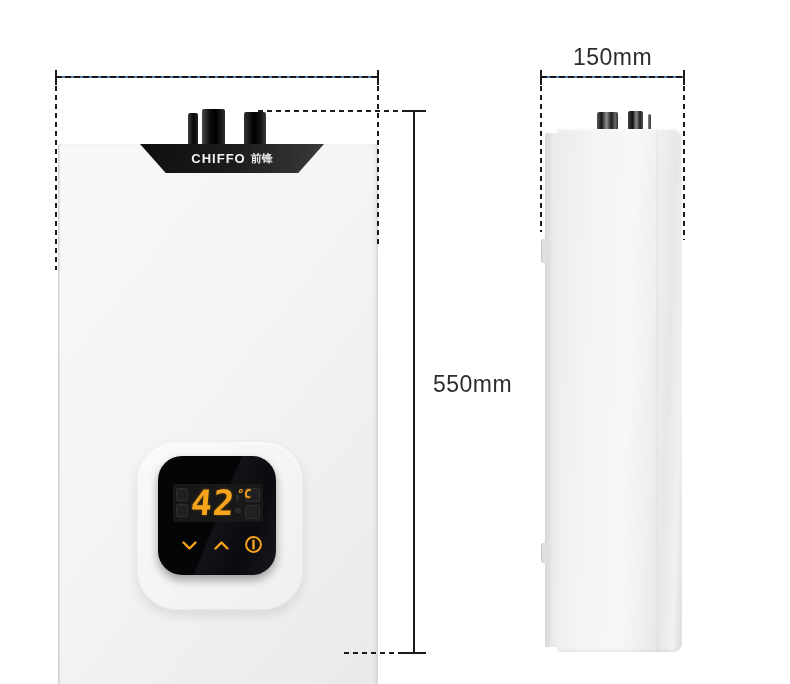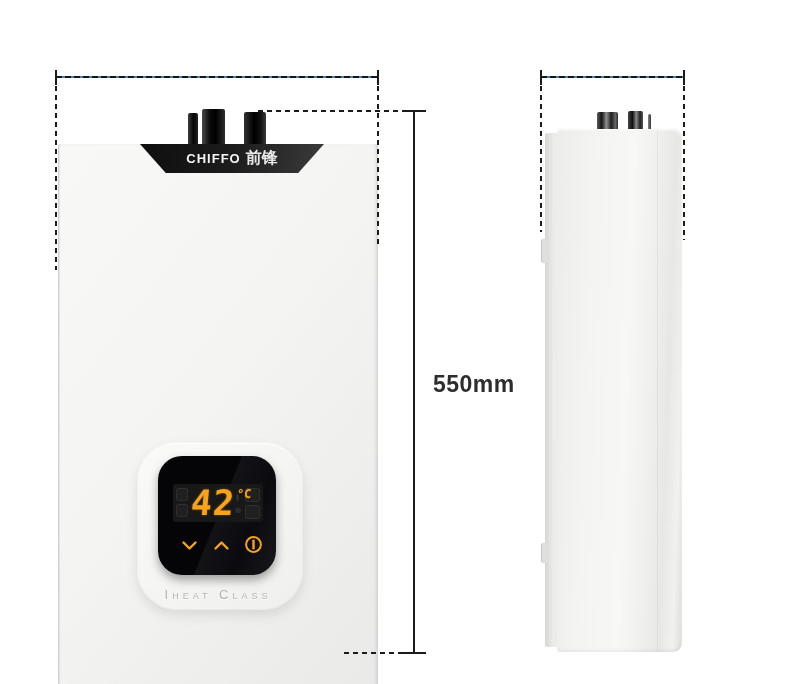--- a/index.html
+++ b/index.html
@@ -43,21 +43,21 @@
     background:linear-gradient(90deg,#4a4a4a 0%,#0a0a0a 35%,#000 60%,#2e2e2e 100%);}
   .pipe-f3{left:244px;top:112px;width:22px;height:35px;
     background:linear-gradient(90deg,#333 0%,#000 45%,#111 75%,#3a3a3a 100%);}
   .brand-band{
     position:absolute;left:82px;top:0;width:184px;height:29px;
     background:linear-gradient(100deg,#0e0e0e 0%,#1c1c1c 50%,#3b3b3b 100%);
     clip-path:polygon(0 0,100% 0,86% 100%,14% 100%);
     display:flex;align-items:center;justify-content:center;gap:5px;
   }
   .brand-latin{color:#f4f4f4;font-size:13px;font-weight:bold;letter-spacing:1px;}
-  .brand-cjk{color:#e9e9e9;font-size:16px;font-weight:bold;}
+  .brand-cjk{color:#e9e9e9;font-size:11px;font-weight:bold;}
   .panel-bezel{
     position:absolute;left:79px;top:298px;width:166px;height:168px;border-radius:40px;
     background:linear-gradient(135deg,#fafaf9, #efefee);
     box-shadow:0 5px 12px rgba(0,0,0,0.10), inset 0 0 0 1px rgba(0,0,0,0.03),
                inset 0 2px 2px rgba(255,255,255,0.9);
   }
   .screen{
     position:absolute;left:21px;top:14px;width:118px;height:119px;border-radius:24px;
     background:linear-gradient(112deg,#050507 50%,#121217 51%,#0b0b0f 74%,#17171d 100%);
     box-shadow:0 5px 10px rgba(0,0,0,0.35);
@@ -164,21 +164,20 @@
           </span>
           <span class="btn btn-power">
             <svg width="19" height="19" viewBox="0 0 19 19">
               <circle cx="9.5" cy="9.5" r="7.4" stroke="#f8a41b" stroke-width="2" fill="none"></circle>
               <line x1="9.5" y1="5.6" x2="9.5" y2="13.2" stroke="#f8a41b" stroke-width="2.4" stroke-linecap="round"></line>
             </svg>
           </span>
         </div>
       </div>
 
-      <div class="series-label">Iheat Class</div>
     </div>
   </div>
 
   <div>
     <div class="side-backplate"></div>
     <div class="side-tab t1"></div>
     <div class="side-tab t2"></div>
     <div class="side-slab">
       <div class="side-seam"></div>
     </div>
@@ -186,26 +185,27 @@
     <div class="pipe-s pipe-s2"></div>
     <div class="pipe-s pipe-s3"></div>
   </div>
 
   <div class="dim-line-h" style="left:56px;top:76px;width:323px;"></div>
   <div class="dim-tick-v" style="left:55px;top:70px;"></div>
   <div class="dim-tick-v" style="left:377px;top:70px;"></div>
   <div class="ext-dash-v" style="left:55px;top:86px;height:184px;"></div>
   <div class="ext-dash-v" style="left:377px;top:86px;height:160px;"></div>
 
+  <div class="dim-label" style="left:541px;width:143px;top:44px;">150mm</div>
   <div class="dim-line-h" style="left:541px;top:76px;width:143px;"></div>
   <div class="dim-tick-v" style="left:540px;top:70px;"></div>
   <div class="dim-tick-v" style="left:683px;top:70px;"></div>
   <div class="ext-dash-v" style="left:540px;top:86px;height:146px;"></div>
   <div class="ext-dash-v" style="left:683px;top:86px;height:154px;"></div>
 
   <div class="ext-dash-h" style="left:258px;top:110px;width:146px;"></div>
   <div class="dim-tick-h" style="left:403px;top:110px;width:23px;"></div>
   <div class="dim-line-v" style="left:413px;top:110px;height:544px;"></div>
   <div class="dim-tick-h" style="left:403px;top:652px;width:23px;"></div>
   <div class="ext-dash-h" style="left:344px;top:652px;width:60px;"></div>
-  <div class="dim-label" style="left:433px;top:371px;text-align:right;font-weight:bold;">550mm</div>
+  <div class="dim-label" style="left:433px;top:371px;text-align:right;">550mm</div>
 
 </div>
 
 </body></html>

